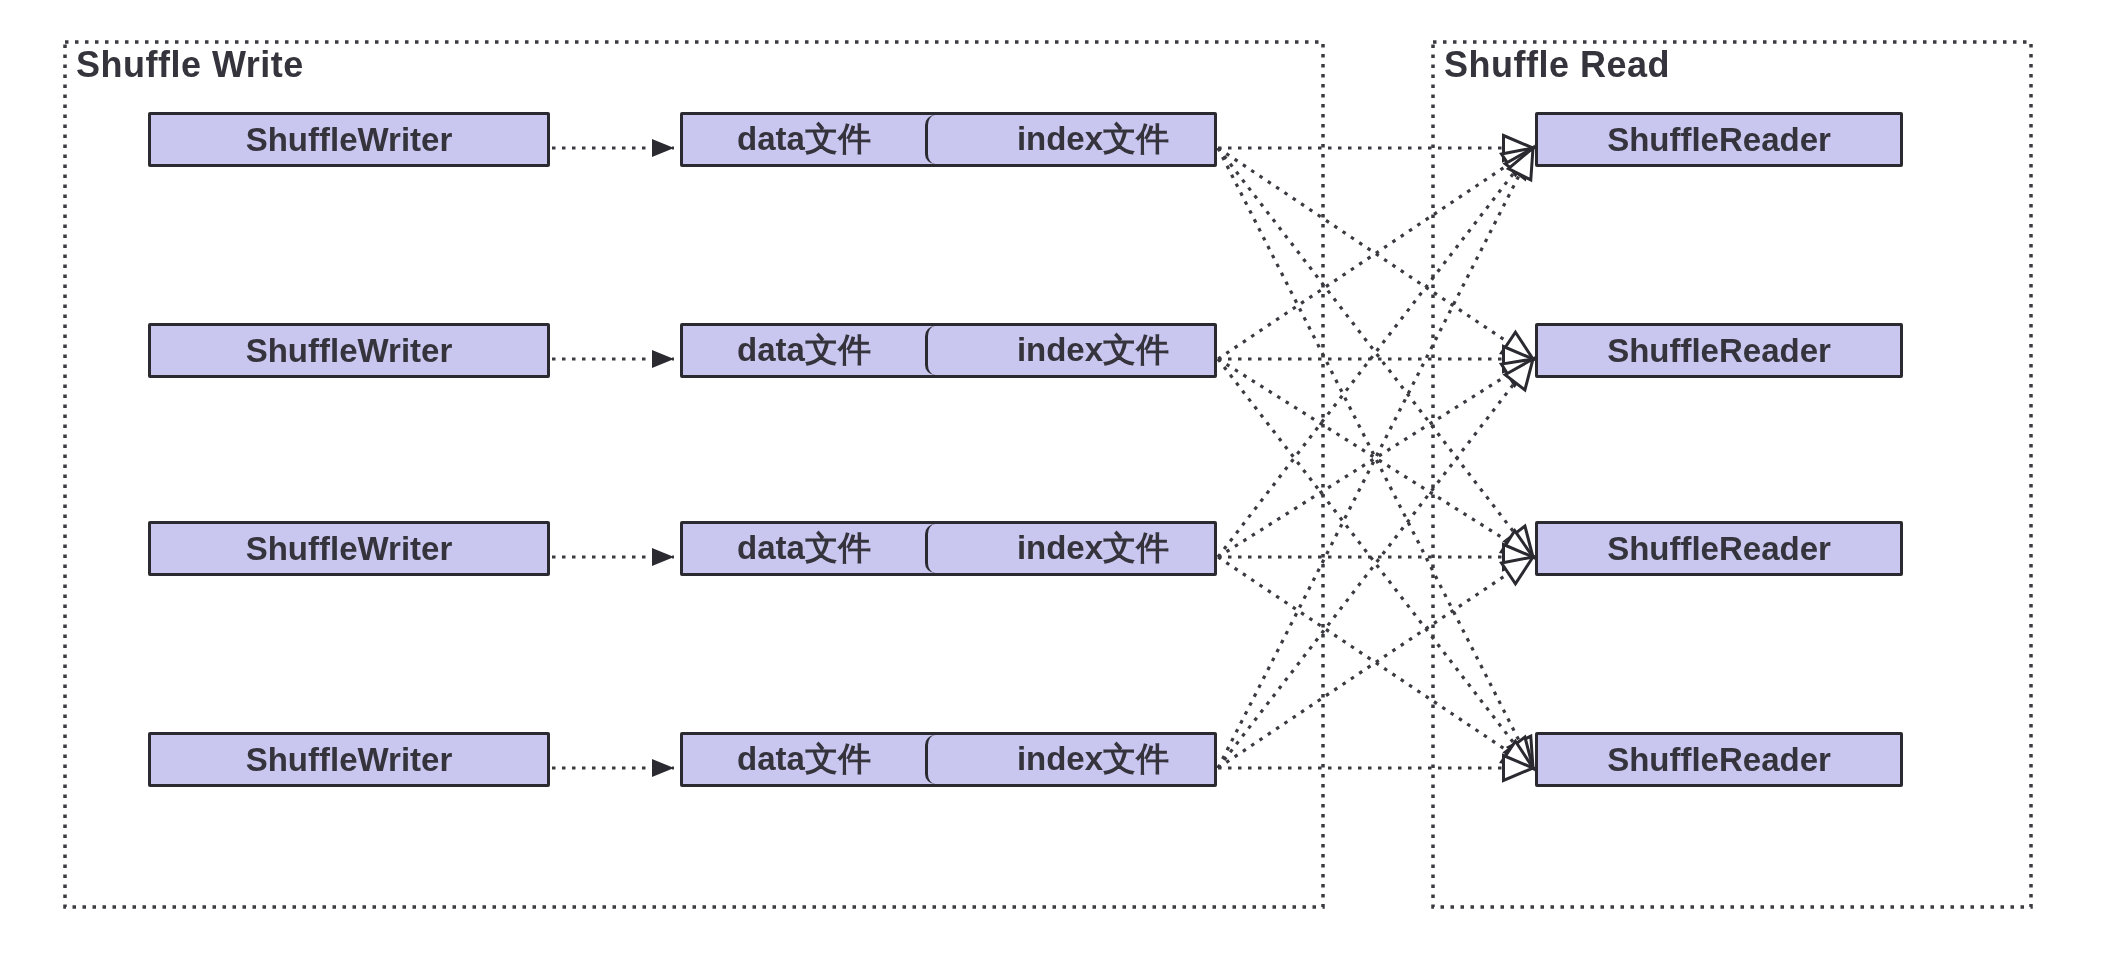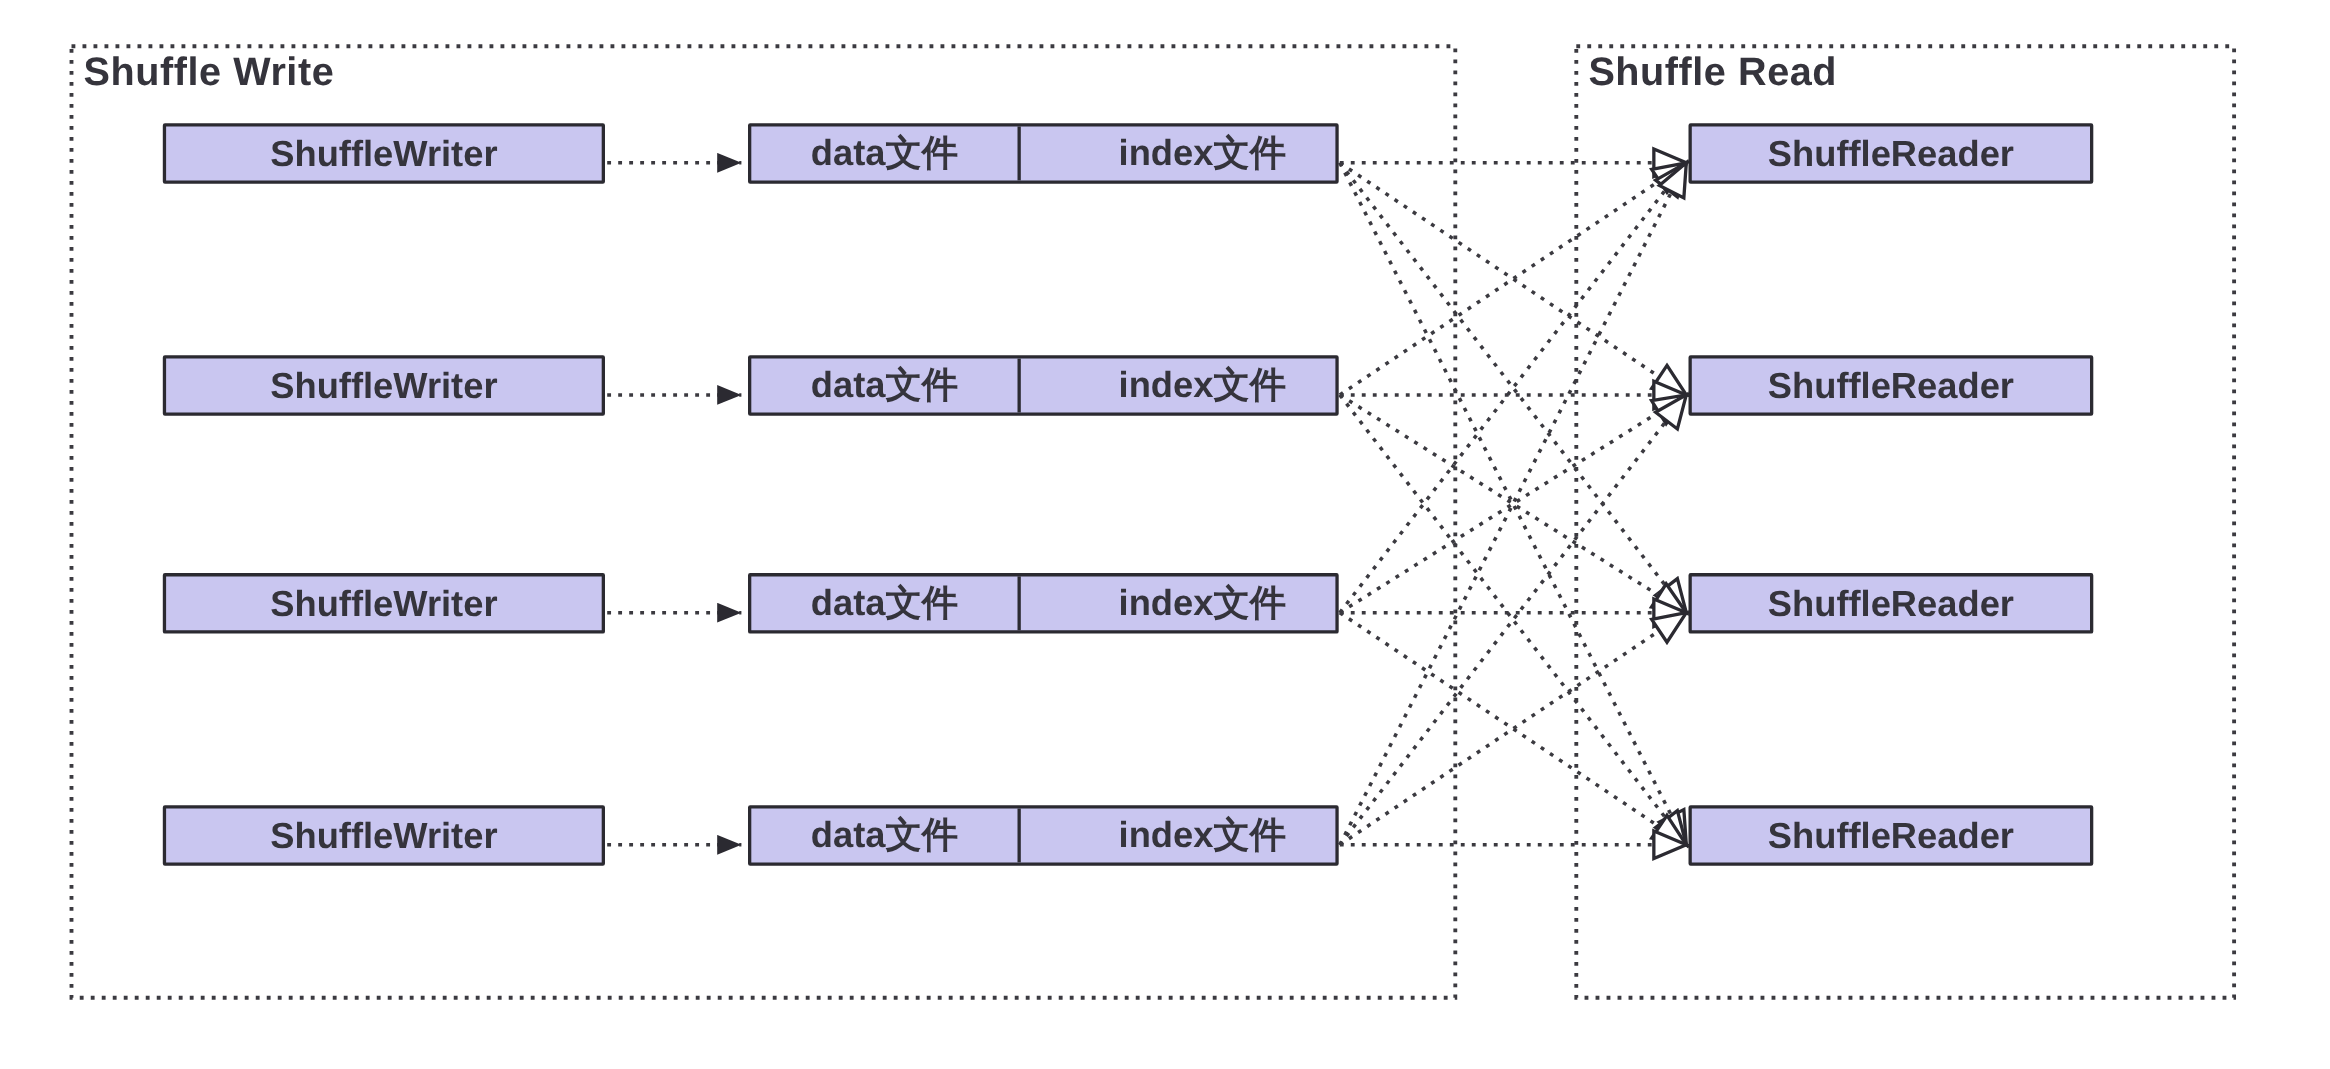--- a/index.html
+++ b/index.html
@@ -31,21 +31,21 @@
   .writer{left:148px;width:402px;}
   .filebox{left:680px;width:537px;padding:0;}
   .reader{left:1535px;width:368px;}
   .row-0{top:112px;}
   .row-1{top:323px;}
   .row-2{top:521px;}
   .row-3{top:732px;}
   .filebox{justify-content:stretch;}
   .file-cell{
     flex:1 1 50%;height:100%;
-    display:flex;align-items:center;justify-content:center;
+    display:flex;align-items:center;justify-content:center;border-radius:10px;
   }
   .file-cell + .file-cell{border-left:3px solid var(--box-border,#2b2a31);padding-left:44px;}
 </style>
 </head>
 <body>
 
 <div class="canvas" style="--bg: #ffffff; --box-fill: #c9c6f0; --box-border: #2b2a31; --text: #35343c;">
 
   <svg class="lines-layer" width="2118" height="972" viewBox="0 0 2118 972">
     <defs>

